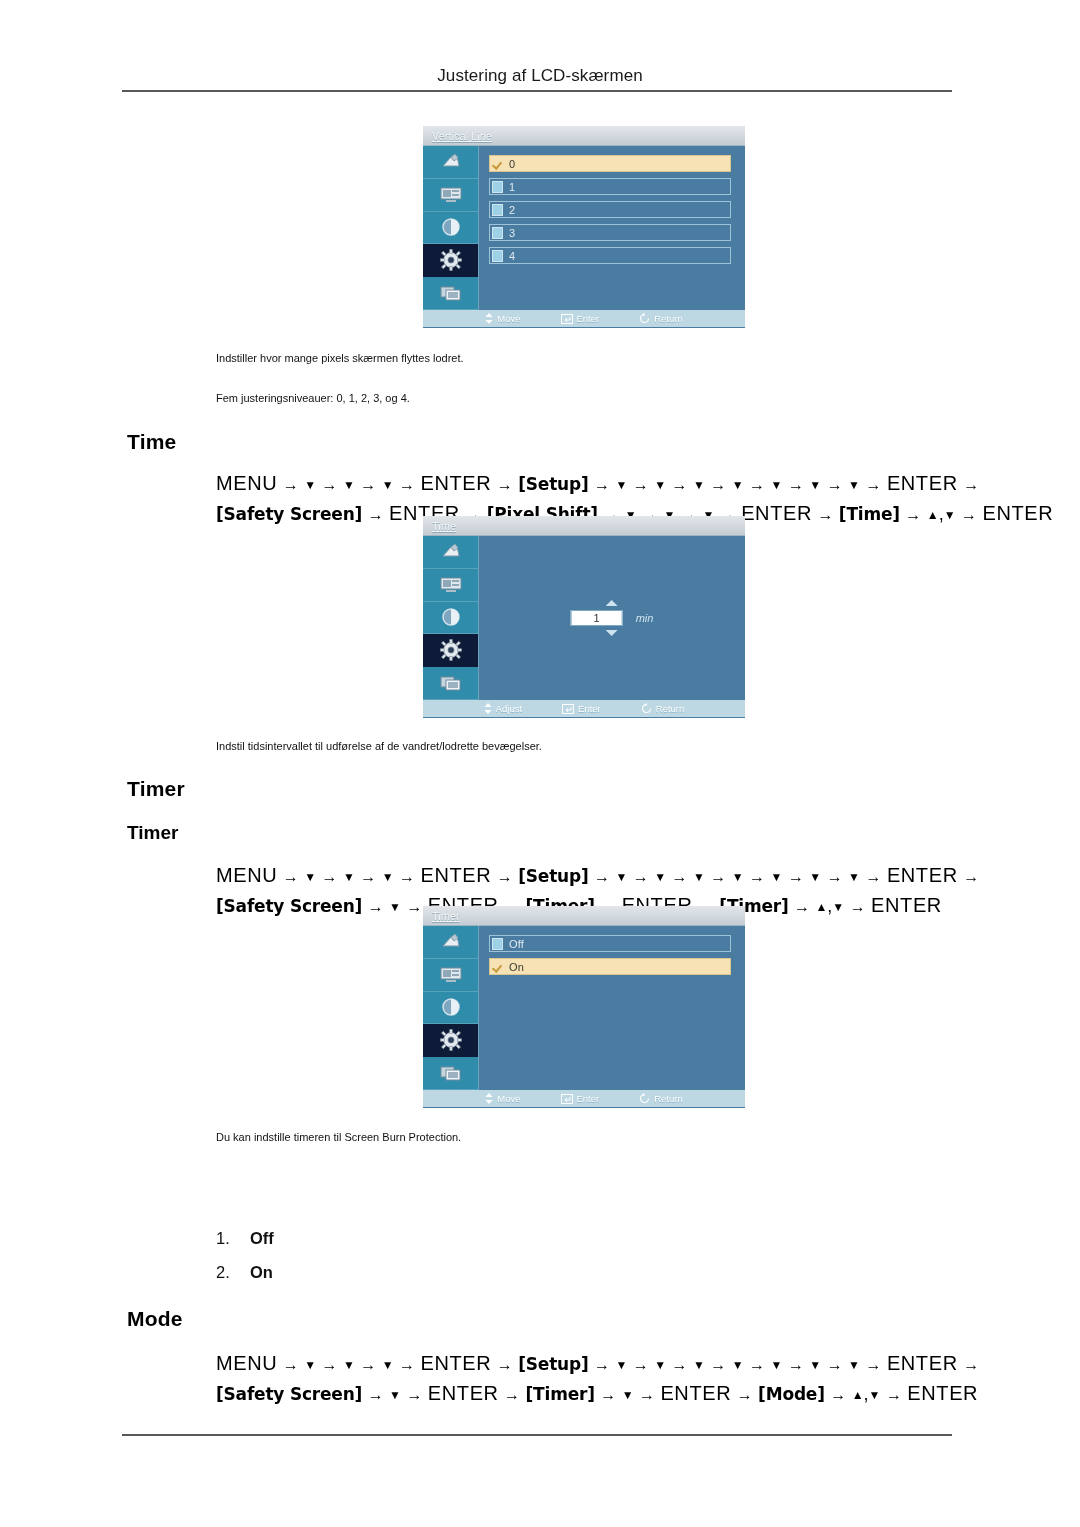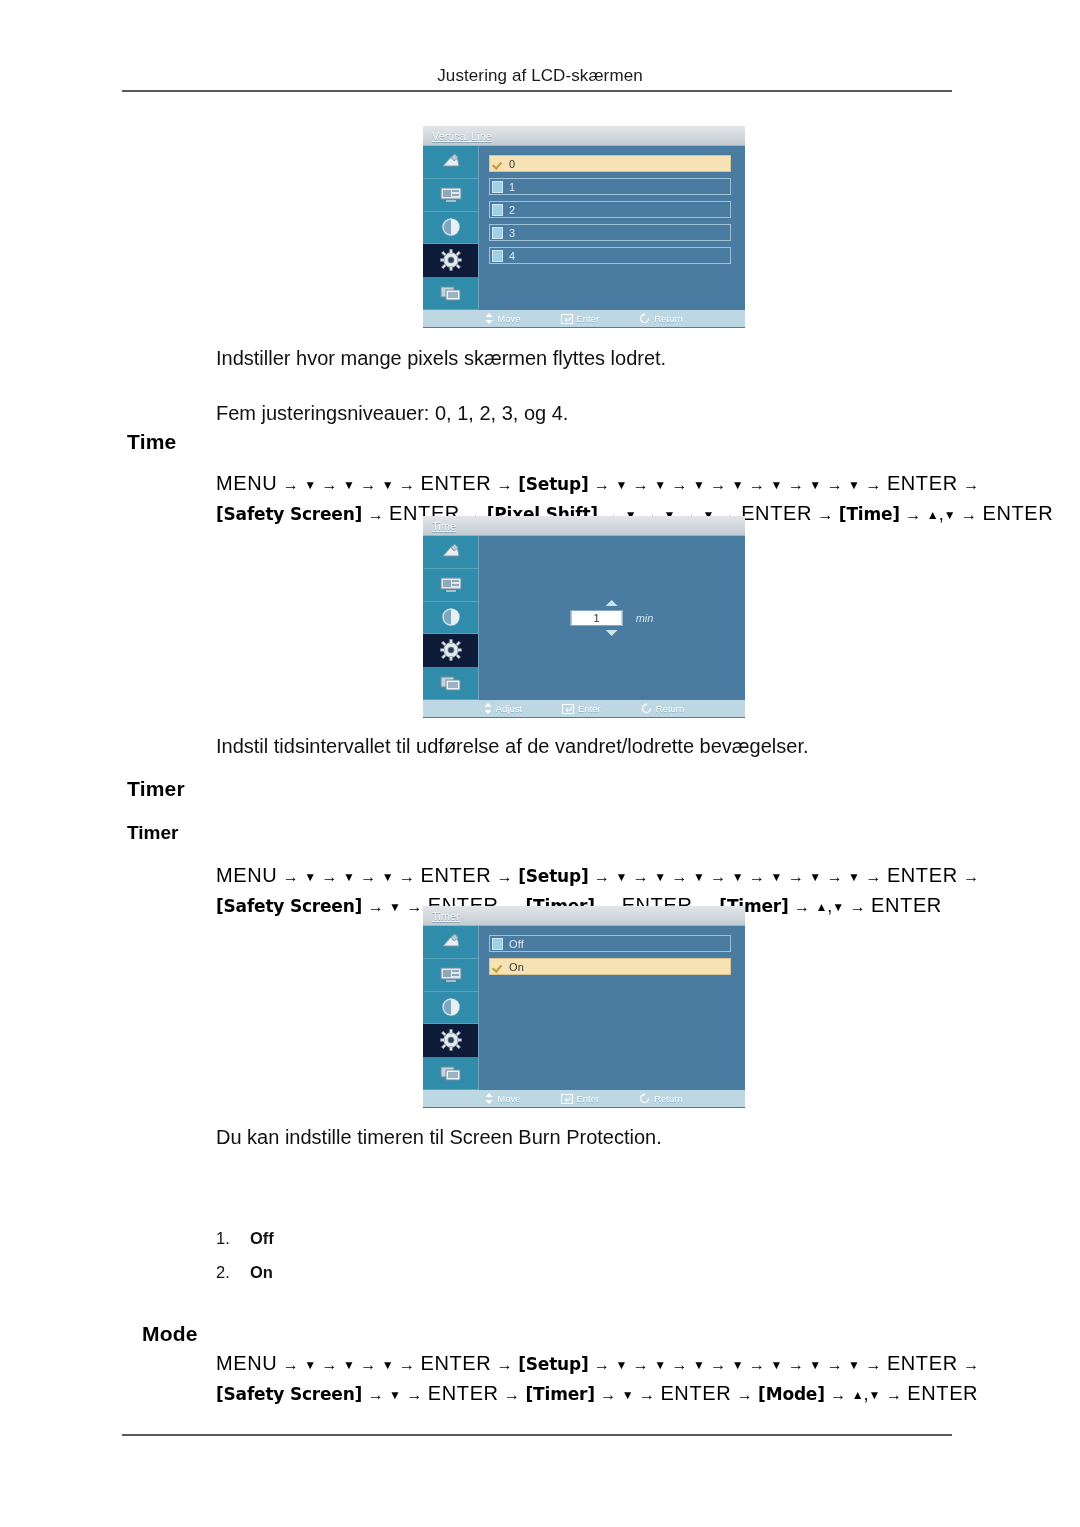--- a/index.html
+++ b/index.html
@@ -45,21 +45,21 @@
     top: 1434px;
     width: 830px;
     height: 2px;
     background: #595959;
   }
 
   
   .para {
     position: absolute;
     left: 216px;
-    font-size: 20px;
+    font-size: 11px;
     line-height: 25px;
     color: #111;
     width: 740px;
   }
   .h-section {
     position: absolute;
     left: 127px;
     font-size: 21px;
     font-weight: bold;
     color: #000;
@@ -360,21 +360,21 @@
         <svg width="11" height="11" viewBox="0 0 11 11">
             <path d="M9.5 5.5 A4 4 0 1 1 5.5 1.5" fill="none" stroke="#fff" stroke-width="1.2"></path>
             <path d="M5.5 0 L5.5 3.2 L3 1.6 Z" fill="#fff"></path>
           </svg>
         <span>Return</span>
       </span>
     </div>
   </div>
 
   <div class="para" style="top:346px;">Indstiller hvor mange pixels skærmen flyttes lodret.</div>
-  <div class="para" style="top:386px;margin-top:15px;">Fem justeringsniveauer: 0, 1, 2, 3, og 4.</div>
+  <div class="para" style="top:386px;">Fem justeringsniveauer: 0, 1, 2, 3, og 4.</div>
 
   <h2 class="h-section" style="top:430px; margin:0;">Time</h2>
 
   <div class="path" style="top:470px;">
     <span class="ln"><span class="key">MENU</span><span class="arrow"> → </span><span class="tri">▼</span><span class="arrow"> → </span><span class="tri">▼</span><span class="arrow"> → </span><span class="tri">▼</span><span class="arrow"> → </span><span class="key">ENTER</span><span class="arrow"> → </span><span class="tag">[Setup]</span><span class="arrow"> → </span><span class="tri">▼</span><span class="arrow"> → </span><span class="tri">▼</span><span class="arrow"> → </span><span class="tri">▼</span><span class="arrow"> → </span><span class="tri">▼</span><span class="arrow"> → </span><span class="tri">▼</span><span class="arrow"> → </span><span class="tri">▼</span><span class="arrow"> → </span><span class="tri">▼</span><span class="arrow"> → </span><span class="key">ENTER</span><span class="arrow"> → </span></span>
     <span class="ln"><span class="tag">[Safety Screen]</span><span class="arrow"> → </span><span class="key">ENTER</span><span class="arrow"> → </span><span class="tag">[Pixel Shift]</span><span class="arrow"> → </span><span class="tri">▼</span><span class="arrow"> → </span><span class="tri">▼</span><span class="arrow"> → </span><span class="tri">▼</span><span class="arrow"> → </span><span class="key">ENTER</span><span class="arrow"> → </span><span class="tag">[Time]</span><span class="arrow"> → </span><span class="tri">▲</span><span>,</span><span class="tri">▼</span><span class="arrow"> → </span><span class="key">ENTER</span></span>
   </div>
 
   <div class="osd" style="left:423px; top:516px;">
     <div class="osd-title">Time</div>
@@ -562,21 +562,21 @@
     <div class="li">
       <span class="num">1.</span>
       <span class="txt">Off</span>
     </div>
     <div class="li">
       <span class="num">2.</span>
       <span class="txt">On</span>
     </div>
   </div>
 
-  <h2 class="h-section" style="top:1307px; margin:15px;">Mode</h2>
+  <h2 class="h-section" style="top:1307px; margin:0;">Mode</h2>
 
   <div class="path" style="top:1350px;">
     <span class="ln"><span class="key">MENU</span><span class="arrow"> → </span><span class="tri">▼</span><span class="arrow"> → </span><span class="tri">▼</span><span class="arrow"> → </span><span class="tri">▼</span><span class="arrow"> → </span><span class="key">ENTER</span><span class="arrow"> → </span><span class="tag">[Setup]</span><span class="arrow"> → </span><span class="tri">▼</span><span class="arrow"> → </span><span class="tri">▼</span><span class="arrow"> → </span><span class="tri">▼</span><span class="arrow"> → </span><span class="tri">▼</span><span class="arrow"> → </span><span class="tri">▼</span><span class="arrow"> → </span><span class="tri">▼</span><span class="arrow"> → </span><span class="tri">▼</span><span class="arrow"> → </span><span class="key">ENTER</span><span class="arrow"> → </span></span>
     <span class="ln"><span class="tag">[Safety Screen]</span><span class="arrow"> → </span><span class="tri">▼</span><span class="arrow"> → </span><span class="key">ENTER</span><span class="arrow"> → </span><span class="tag">[Timer]</span><span class="arrow"> → </span><span class="tri">▼</span><span class="arrow"> → </span><span class="key">ENTER</span><span class="arrow"> → </span><span class="tag">[Mode]</span><span class="arrow"> → </span><span class="tri">▲</span><span>,</span><span class="tri">▼</span><span class="arrow"> → </span><span class="key">ENTER</span></span>
   </div>
 
   <div class="rule-bottom"></div>
 </div>
 
 </body></html>

